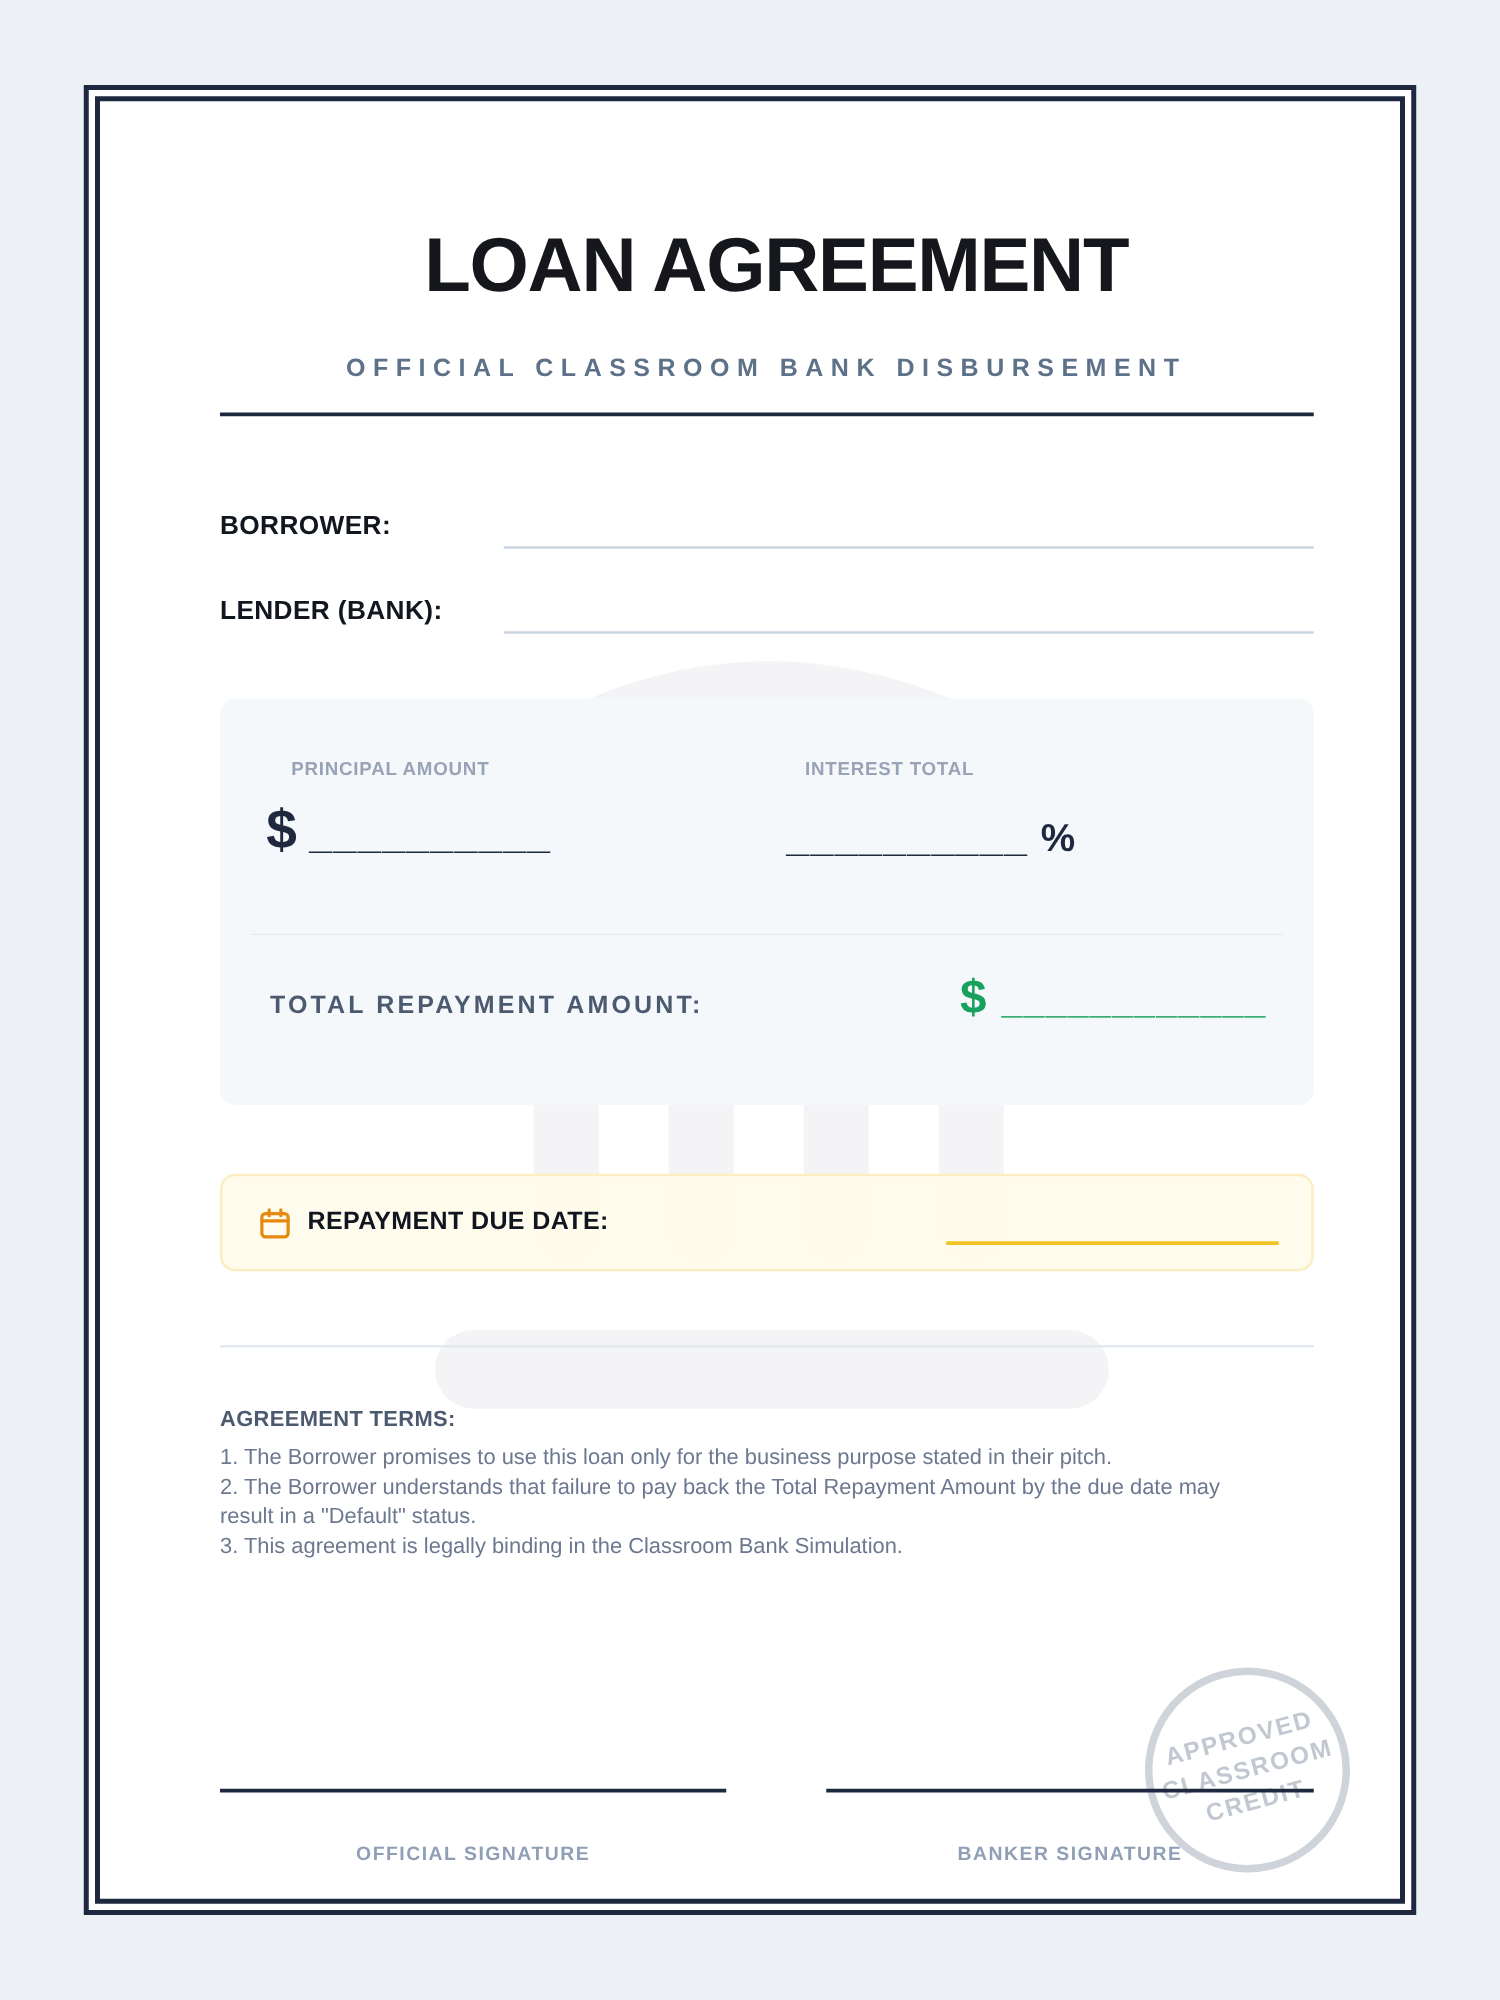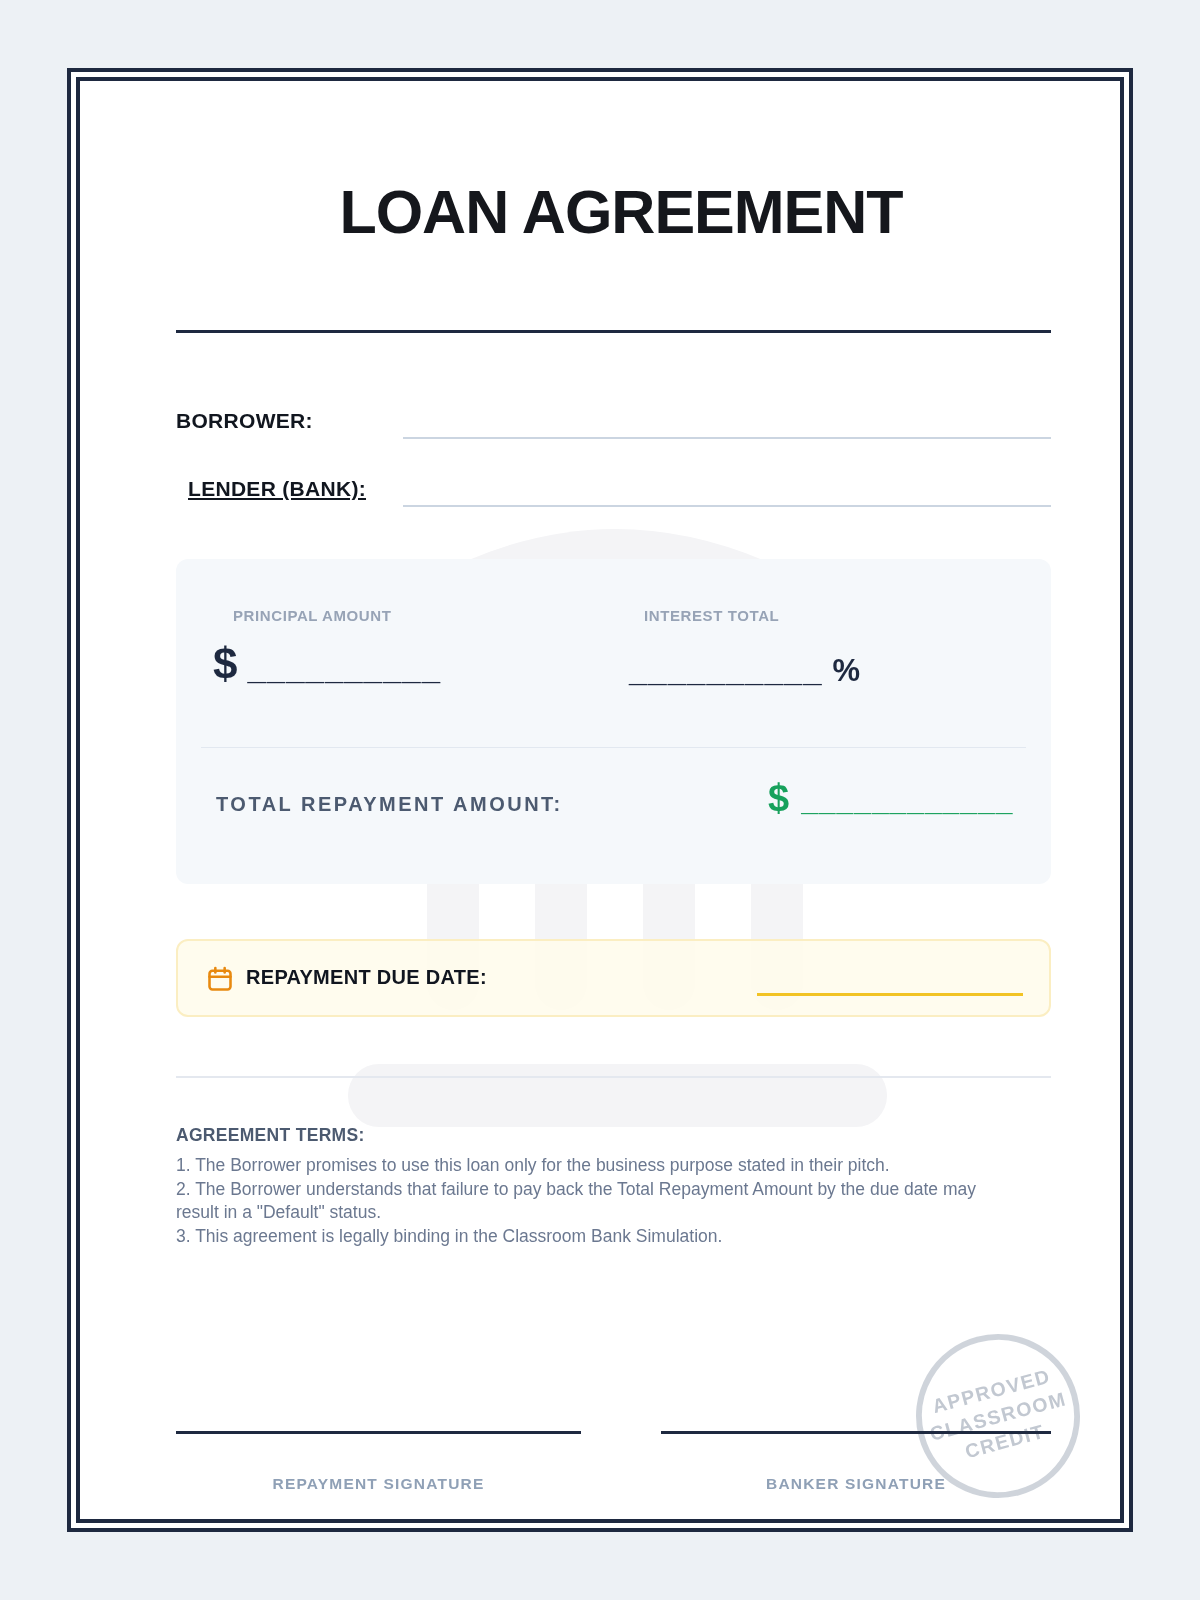--- a/index.html
+++ b/index.html
@@ -142,26 +142,27 @@
     <svg class="watermark" viewBox="0 0 1066 1464">
       <path d="M268,552 Q533,344 807,552 L807,600 L268,600 Z" fill="#f4f4f6"></path>
       <rect x="347" y="560" width="52" height="369" rx="26" fill="#f4f4f6"></rect>
       <rect x="455" y="560" width="52" height="369" rx="26" fill="#f4f4f6"></rect>
       <rect x="563" y="560" width="52" height="369" rx="26" fill="#f4f4f6"></rect>
       <rect x="671" y="560" width="52" height="369" rx="26" fill="#f4f4f6"></rect>
       <rect x="268" y="983" width="539" height="63" rx="31" fill="#f4f4f6"></rect>
     </svg>
 
     <div class="abs doc-title">LOAN AGREEMENT</div>
+    <div class="abs doc-subtitle">OFFICIAL CLASSROOM BANK DISBURSEMENT</div>
     <div class="abs rule-heavy"></div>
 
     <div class="abs party-label" style="left:96px; top:328px;">BORROWER:</div>
     <div class="abs party-line" style="top:356px;"></div>
 
-    <div class="abs party-label" style="left:108px; top:396px;text-decoration:underline;">LENDER (BANK):</div>
+    <div class="abs party-label" style="left:96px; top:396px;">LENDER (BANK):</div>
     <div class="abs party-line" style="top:424px;"></div>
 
     <div class="abs loan-card">
       <div class="card-label" style="left:40px; top:48px;">PRINCIPAL AMOUNT</div>
       <div class="fill-row" style="left:37px; top:80px;">
         <span class="currency-big">$</span>
         <span class="blank-dark">__________</span>
       </div>
 
       <div class="card-label" style="left:451px; top:48px;">INTEREST TOTAL</div>
@@ -202,17 +203,17 @@
     <div class="abs stamp">
       <div class="stamp-text">
         <div>APPROVED</div>
         <div>CLASSROOM</div>
         <div>CREDIT</div>
       </div>
     </div>
 
     <div class="abs sig-line borrower"></div>
     <div class="abs sig-line banker"></div>
-    <div class="abs sig-label borrower">REPAYMENT SIGNATURE</div>
+    <div class="abs sig-label borrower">OFFICIAL SIGNATURE</div>
     <div class="abs sig-label banker">BANKER SIGNATURE</div>
 
   </div>
 </div>
 
 </body></html>

